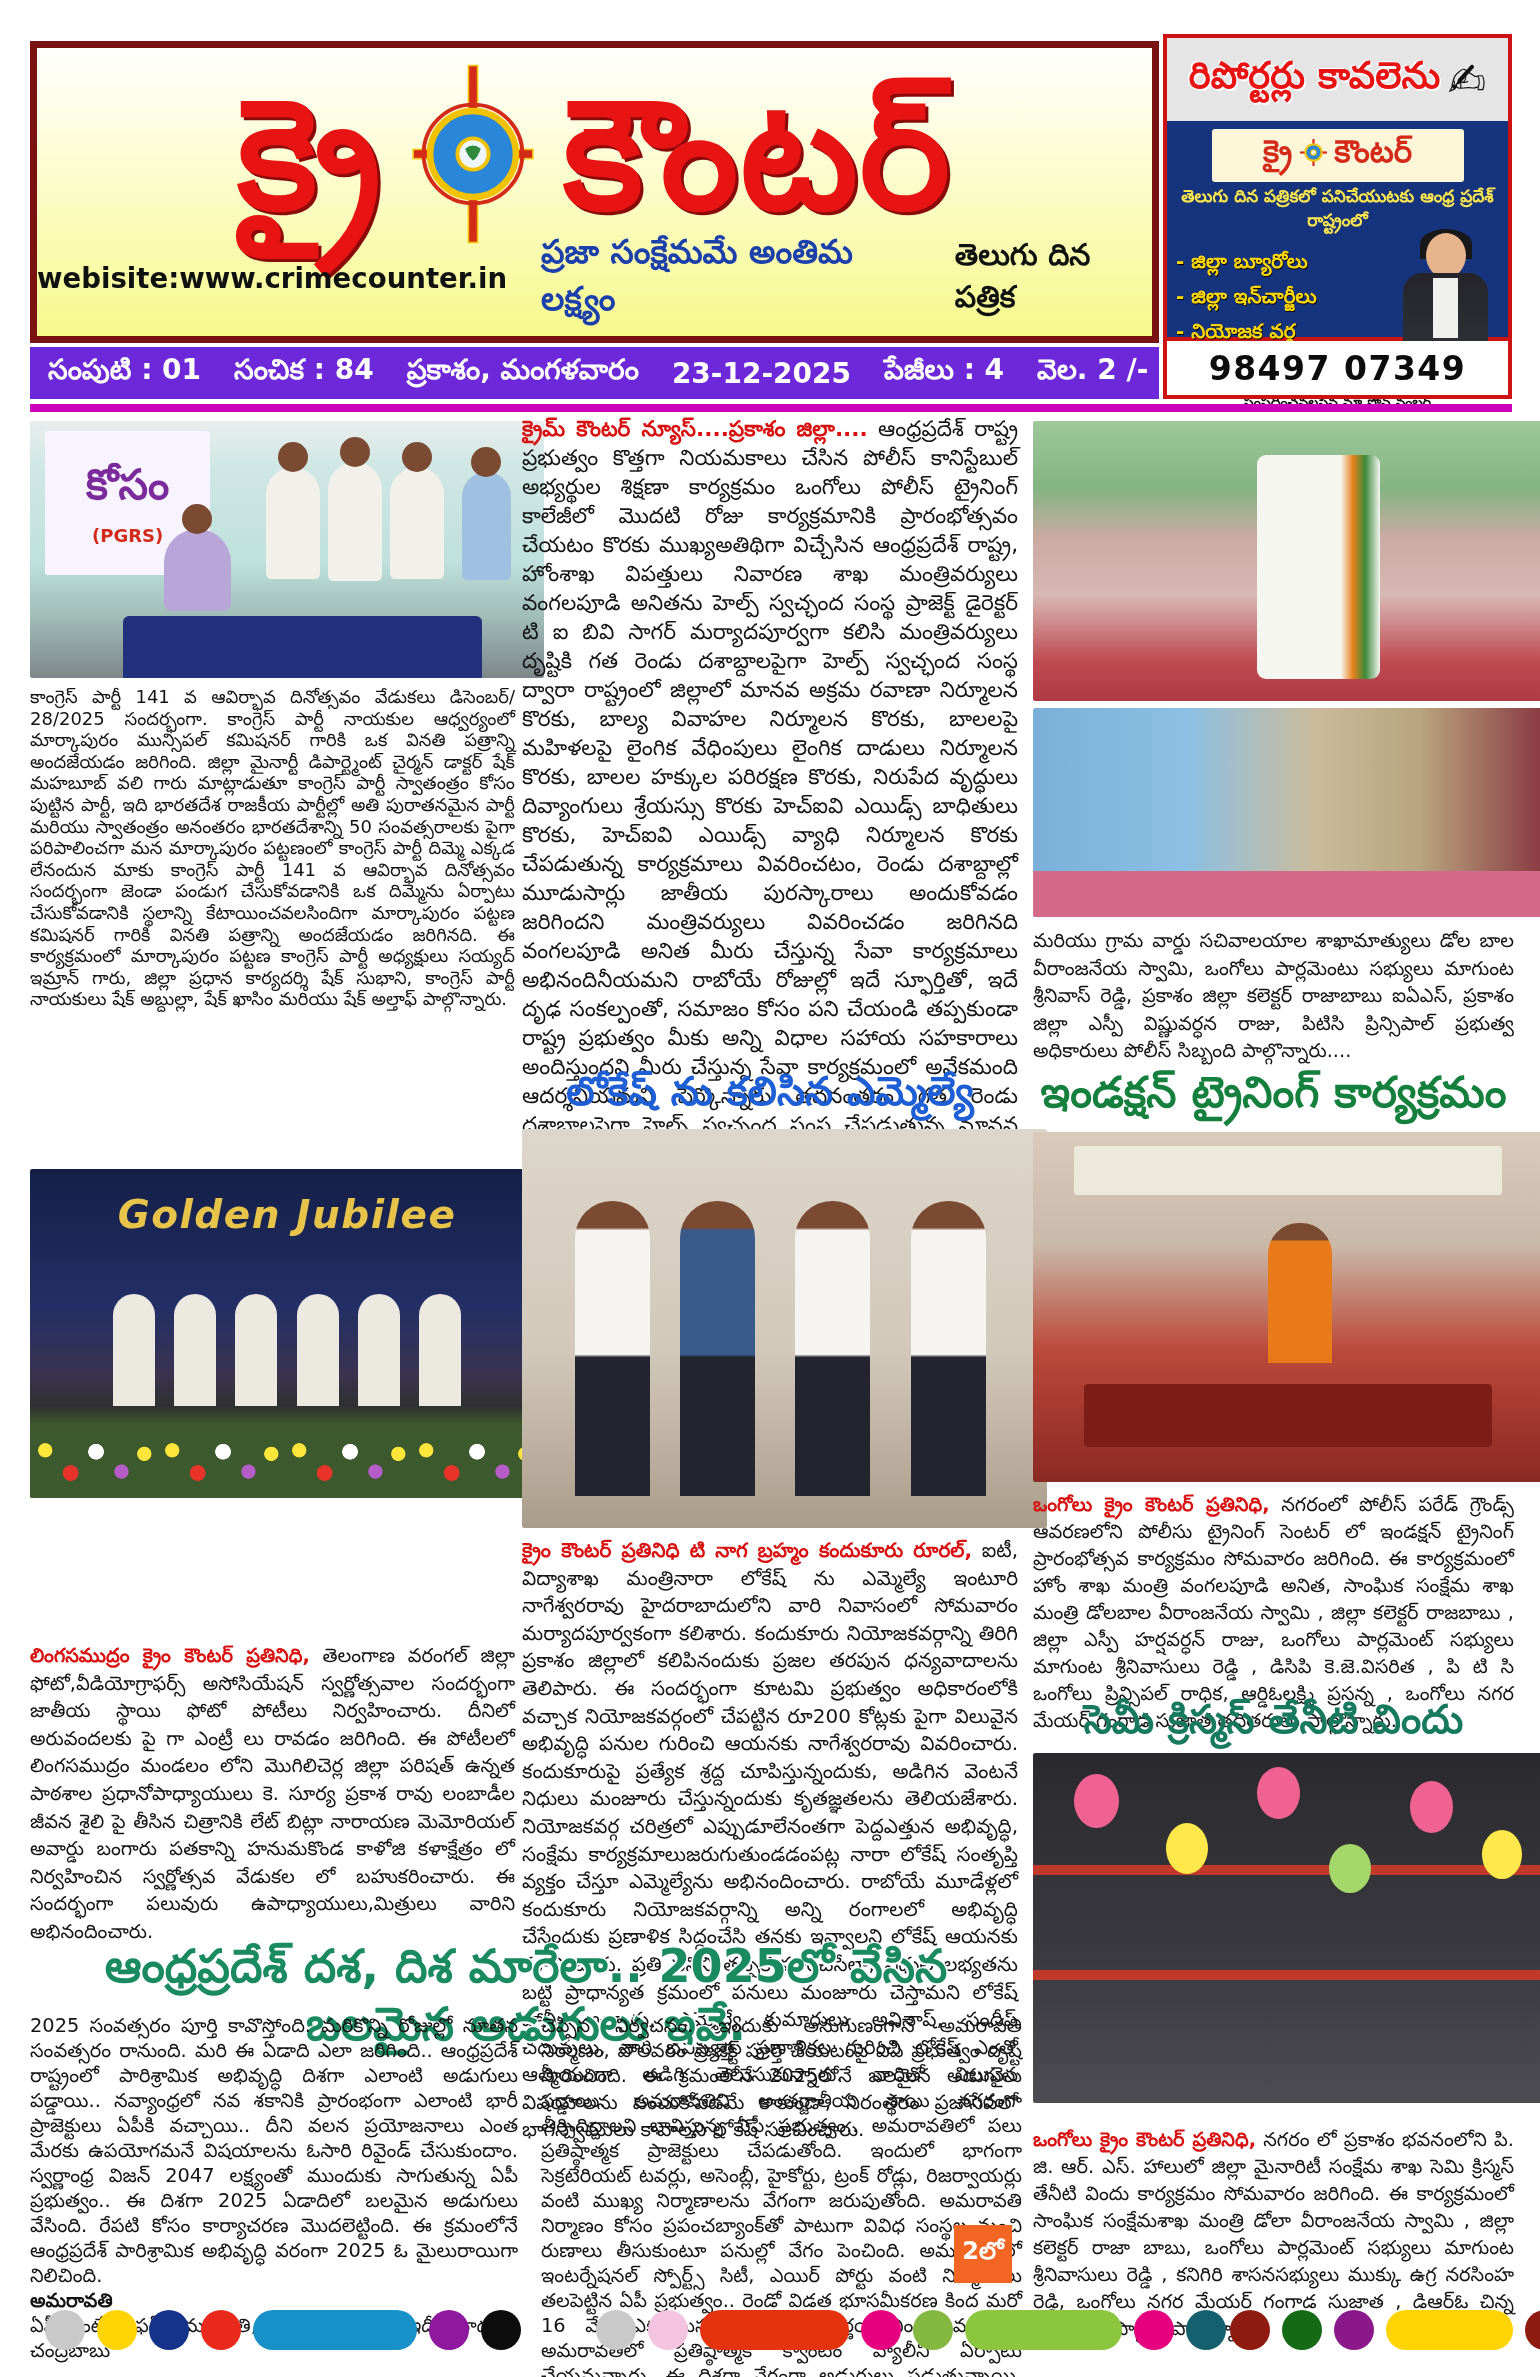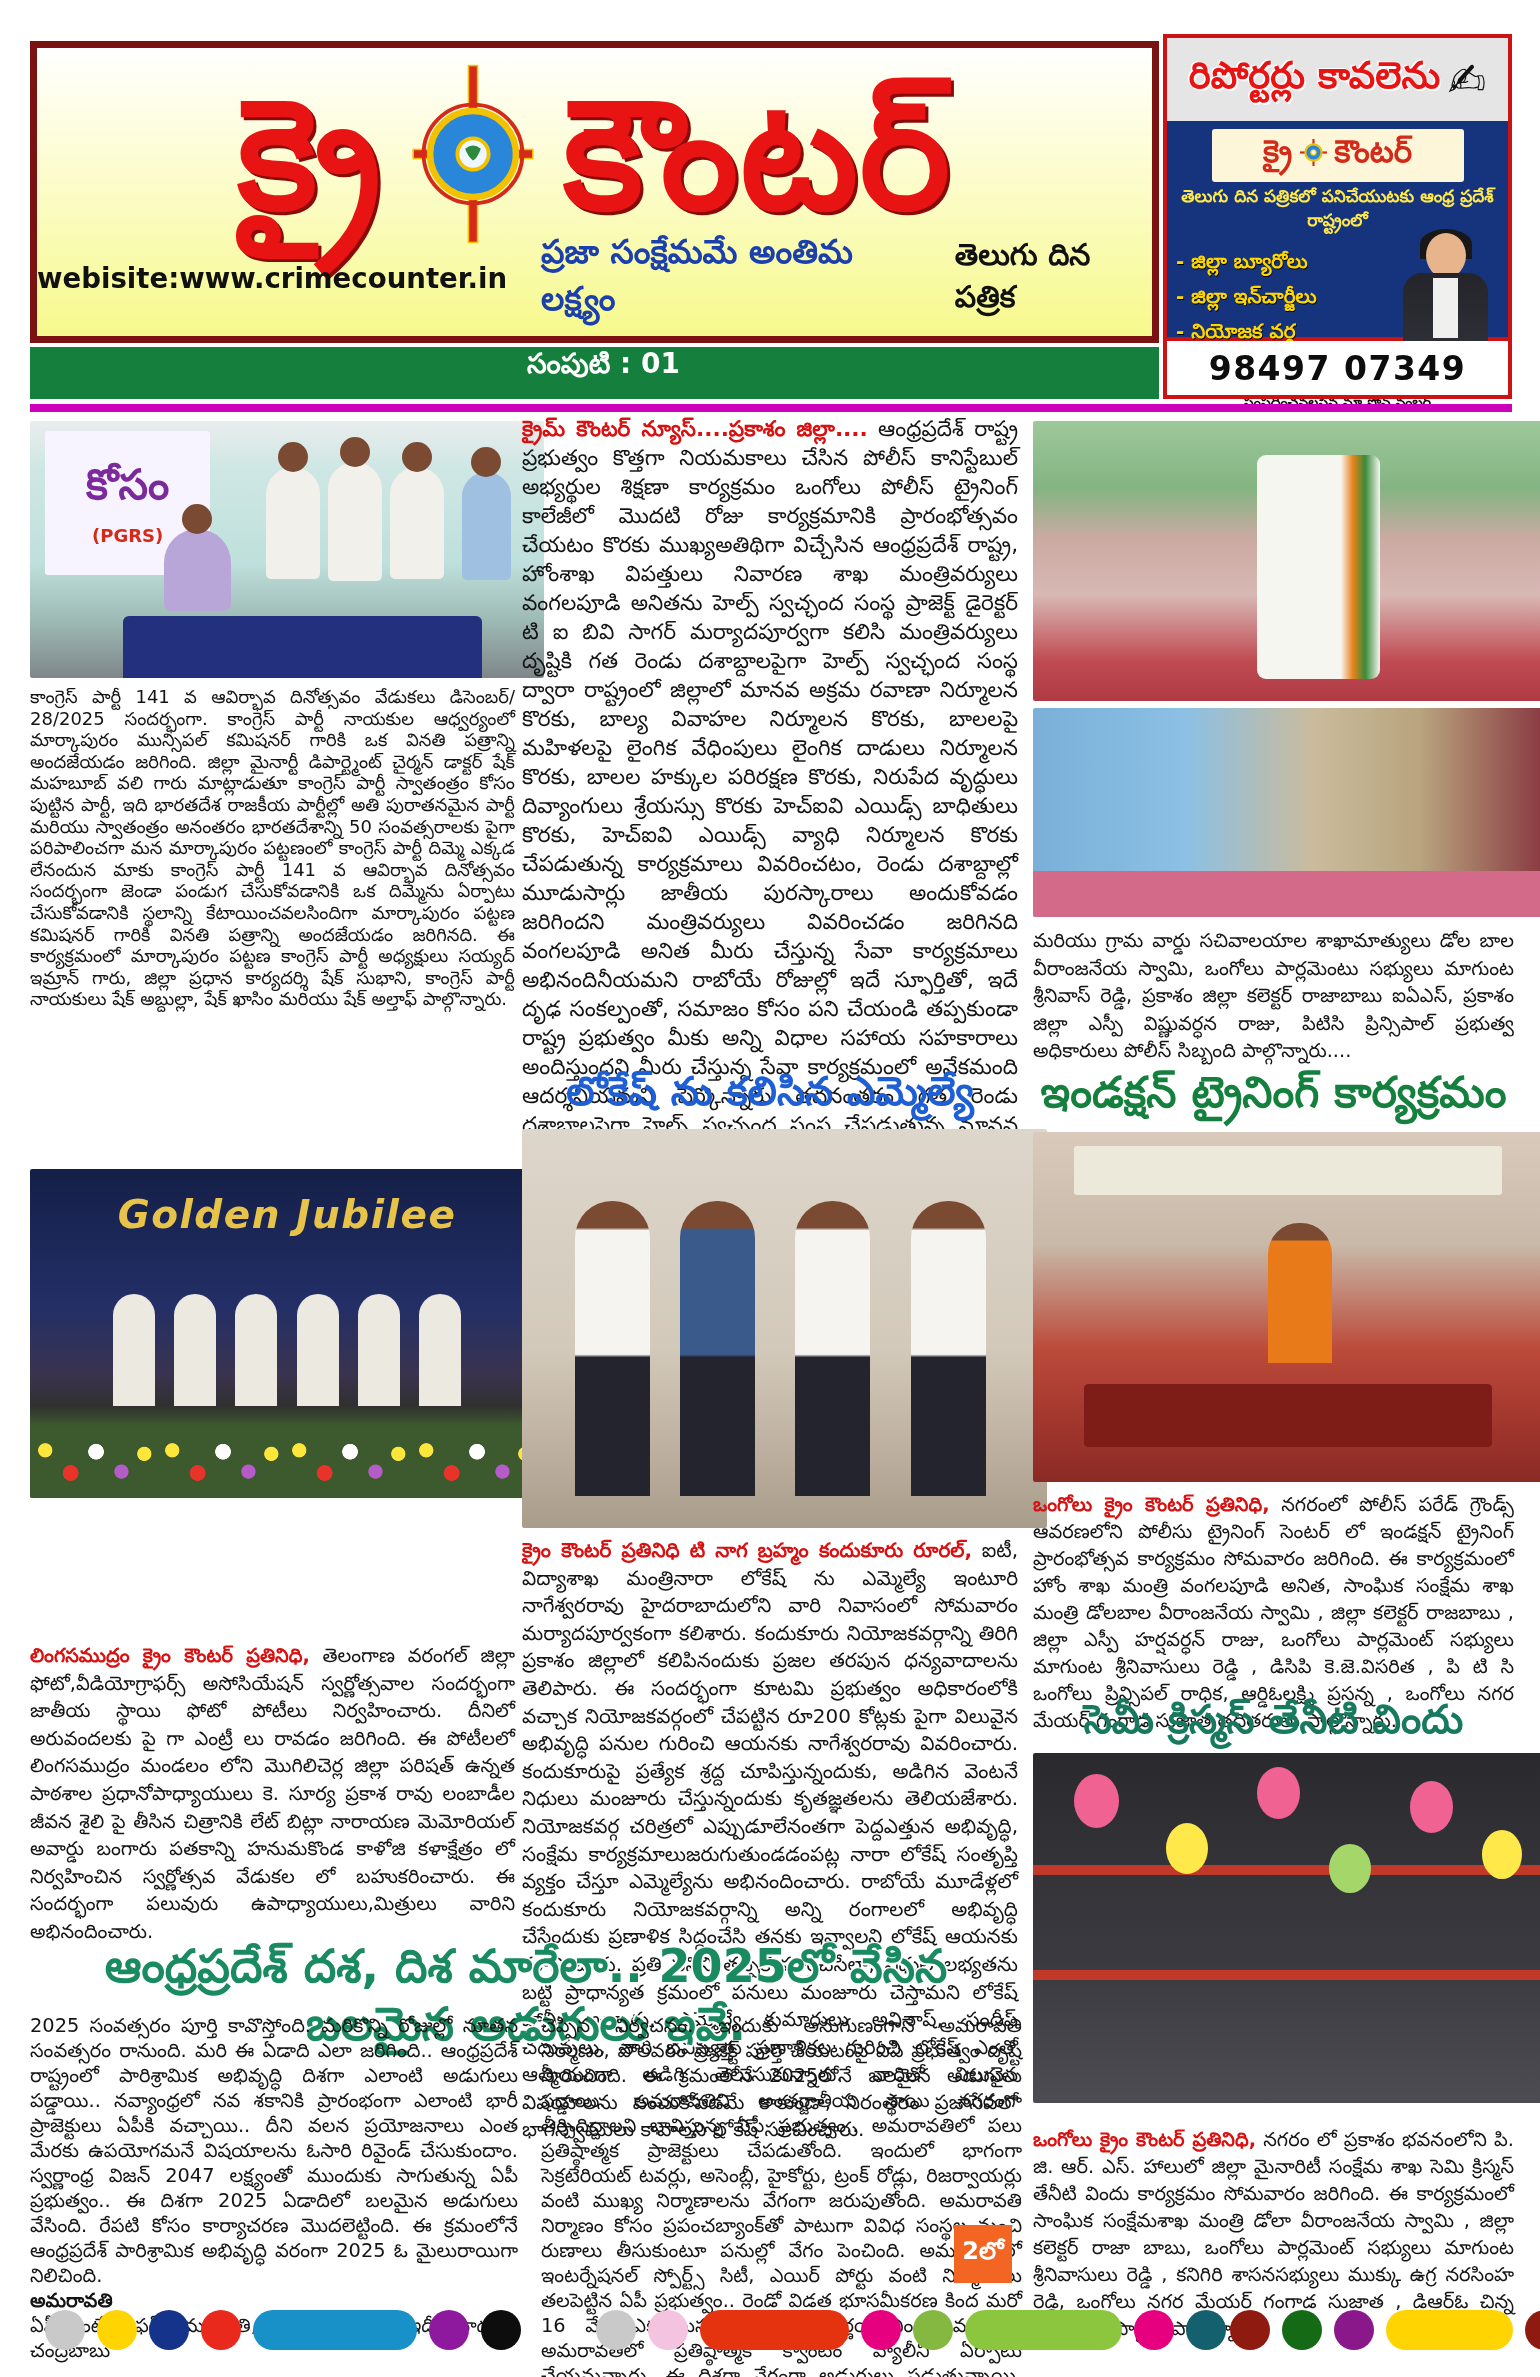--- a/index.html
+++ b/index.html
@@ -36,22 +36,22 @@
   .ad-woman .torso{position:absolute;left:13.4px;top:40px;width:85px;height:113px;border-radius:19.4px 19.4px 0 0;
                    background:linear-gradient(180deg,#24242a 0%,#2e2e36 60%,#202026 100%);}
   .ad-woman .shirt{position:absolute;left:43px;top:45px;width:25px;height:60px;background:#f0f0ee;}
   .ad-foot{background:#ffffff;height:30px;display:flex;align-items:center;justify-content:center;flex:0 0 auto;}
   .ad-note{font-size:14px;color:#111;font-weight:700;}
   .phonebox{left:1163px;top:341px;width:349px;height:58px;border:4.5px solid #cc1212;border-top:none;box-sizing:border-box;
             background:#ffffff;display:flex;align-items:center;justify-content:center;}
   .phone{font-size:33px;font-weight:900;color:#0d0d0d;letter-spacing:1.5px;}
 
   
-  .datebar{left:30px;top:347px;width:1129px;height:52px;background:#15803d;display:flex;align-items:center;
-           gap:33px;padding-left:18px;box-sizing:border-box;flex-direction:column;}
+  .datebar{left:30px;top:347px;width:1129px;height:52px;background:#6d28d9;display:flex;align-items:center;
+           gap:33px;padding-left:18px;box-sizing:border-box;}
   .datebar span{color:#ffffff;font-size:28px;font-weight:700;white-space:nowrap;}
   .rule-magenta{left:30px;top:404px;width:1482px;height:7.5px;background:#cc00bb;}
 
   
   .body-text{color:#141414;text-align:justify;}
   .leadin{color:#d81010;font-weight:900;}
   .h-green{color:#17795e;font-weight:900;text-align:center;}
   .h-blue{color:#1e5fd6;font-weight:900;text-align:center;}
   .h-red{color:#15803d;font-weight:900;text-align:center;}
   .h-big{color:#1a8a60;font-weight:900;text-align:center;
@@ -168,21 +168,21 @@
   </div>
   <div class="abs phonebox">
     <span class="phone">98497 07349</span>
   </div>
 
   <div class="abs datebar">
     <span>సంపుటి : 01</span>
     <span>సంచిక : 84</span>
     <span>ప్రకాశం, మంగళవారం</span>
     <span>23-12-2025</span>
-    <span>పేజీలు : 1</span>
+    <span>పేజీలు : 4</span>
     <span>వెల. 2 /-</span>
   </div>
   <div class="abs rule-magenta"></div>
 
   <div class="photo ph-congress" style="left:30px;top:421px;width:485px;height:257px;">
     <div class="pgrs-banner">
       <span class="pgrs1">కోసం</span>
       <span class="pgrs2">(PGRS)</span>
     </div>
     <div class="fig" style="left:46%;top:18%;width:54px;height:112px;">

